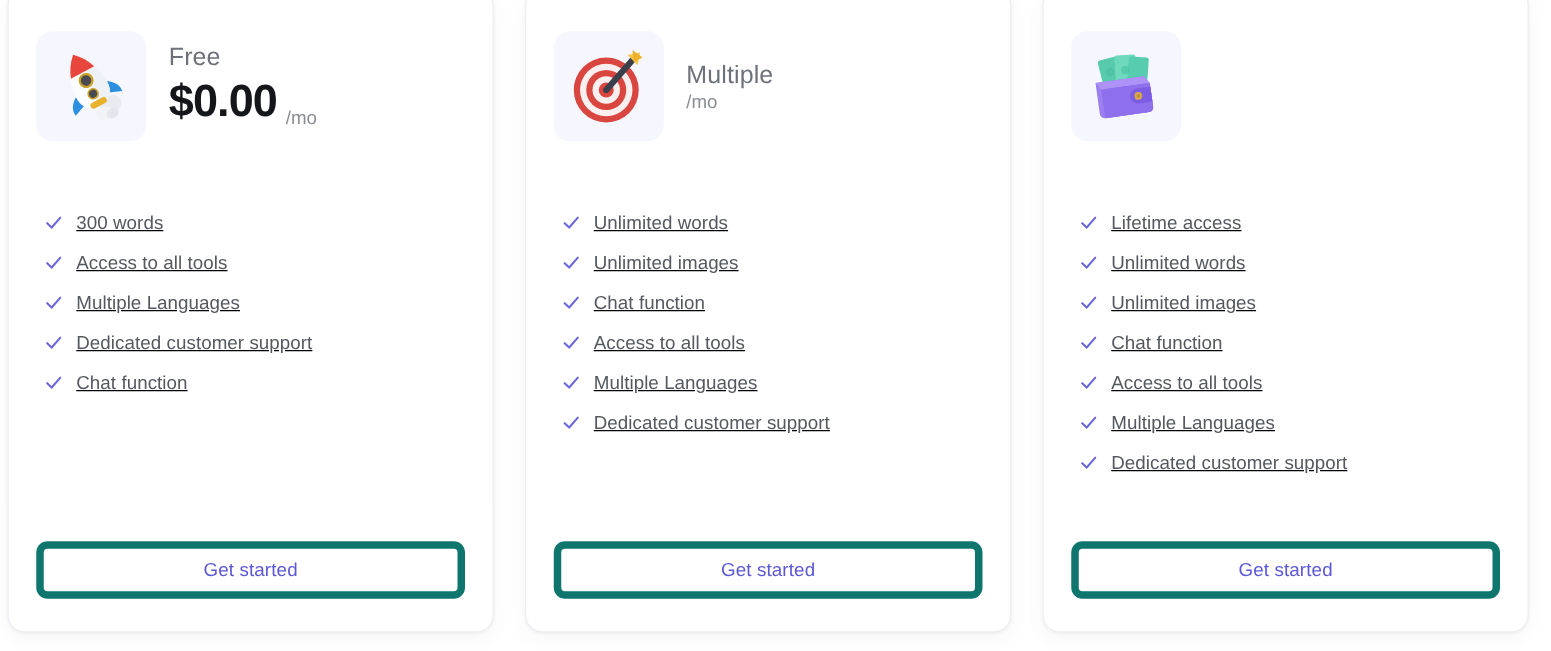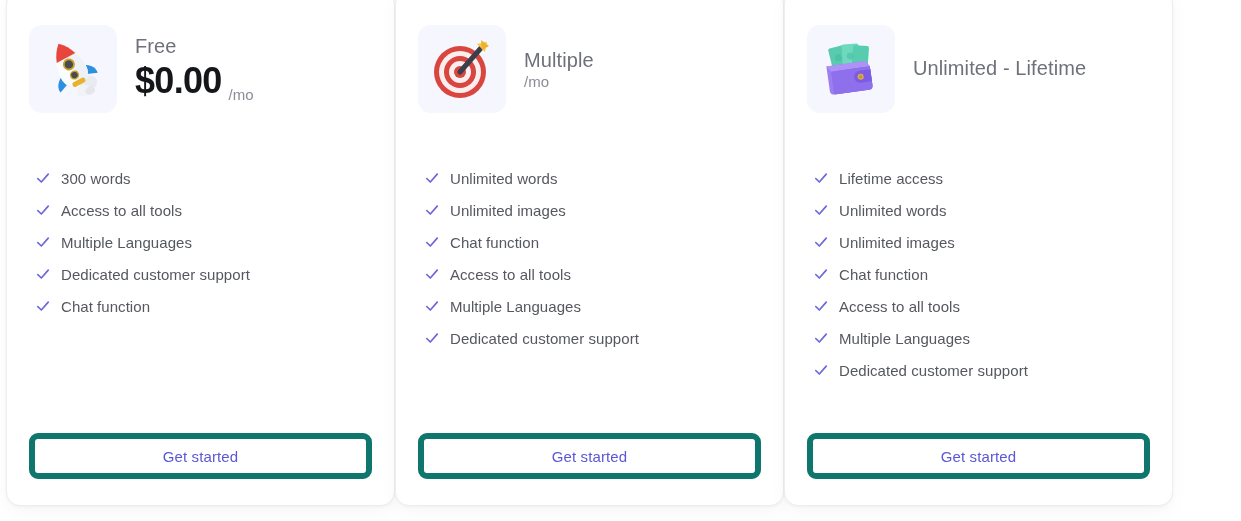--- a/index.html
+++ b/index.html
@@ -14,20 +14,21 @@
     background: #ffffff;
     font-family: "Liberation Sans", "DejaVu Sans", sans-serif;
     -webkit-font-smoothing: antialiased;
   }
 
   .pricing-grid {
     position: relative;
     width: 1241px;
     height: 521px;
     display: flex;
+    gap: 25px;
     padding: 0 0 0 6px;
     align-items: stretch;
   }
 
   .plan-card {
     flex: 0 0 389px;
     width: 389px;
     height: 516px;
     margin-top: -10px;
     background: #ffffff;
@@ -110,20 +111,21 @@
     margin-top: 47px;
     flex: 1 1 auto;
   }
 
   .feature-item {
     display: flex;
     align-items: center;
     gap: 11px;
     height: 32px;
     padding-left: 7px;
+    text-decoration: underline;
   }
 
   .check-icon {
     flex: 0 0 14px;
     width: 14px;
     height: 14px;
     display: block;
   }
 
   .feature-label {
@@ -326,21 +328,20 @@
       <path d="M9 27 L48 27 L52 33 L13 33 Z" fill="#ae92f7"></path>
       <rect x="13" y="33" width="39" height="23" rx="3.5" fill="#8e6fec"></rect>
       <path d="M13 33 L13 56 L48 56 C50.2 56 52 54.2 52 52 L52 33 Z" fill="#8e6fec"></path>
       <path d="M41 36 L52 36 L52 48 L41 48 C37.7 48 35 45.3 35 42 C35 38.7 37.7 36 41 36 Z" fill="#7d5ce4"></path>
       <circle cx="41.5" cy="42" r="3.1" fill="#d9a84e"></circle>
       <circle cx="41.5" cy="42" r="1.5" fill="#c2913b"></circle>
     </g>
   </svg>
 </div>
         <div class="plan-meta">
-          <div class="plan-name">Unlimited - Lifetime</div>
         </div>
       </div>
       <ul class="feature-list">
         <li class="feature-item">
           <span style="display: flex;">
   <svg class="check-icon" viewBox="0 0 16 16" aria-hidden="true">
     <path d="M2 8.6 L6.1 12.6 L14 3.6" fill="none" stroke="#6b66de" stroke-width="1.9" stroke-linecap="round" stroke-linejoin="round"></path>
   </svg>
 </span>
           <span class="feature-label">Lifetime access</span>

